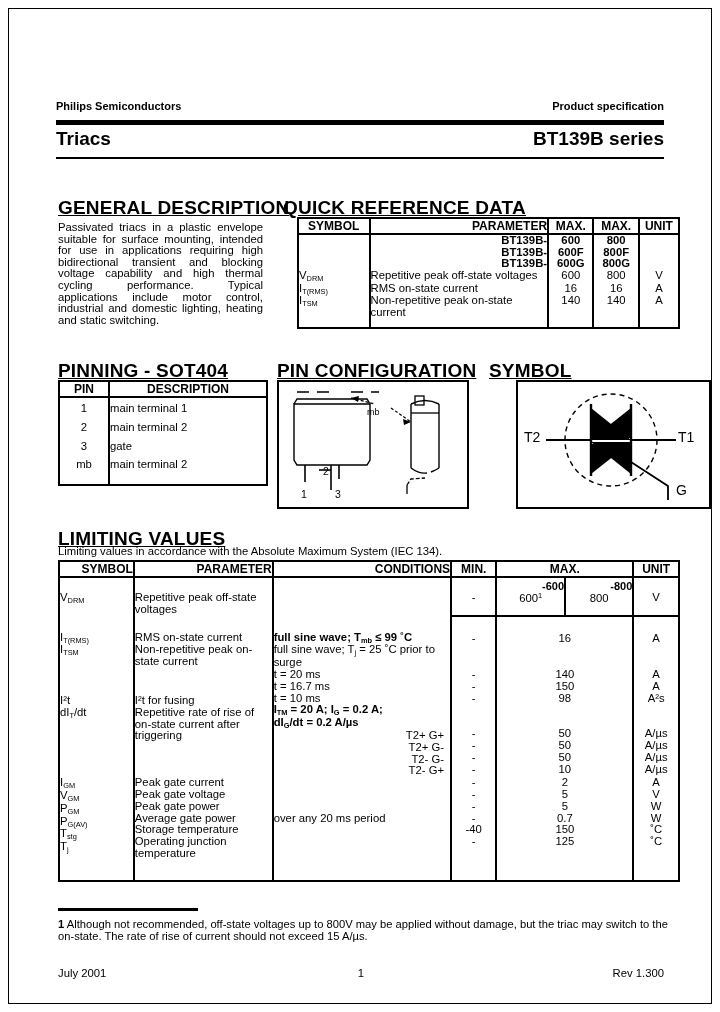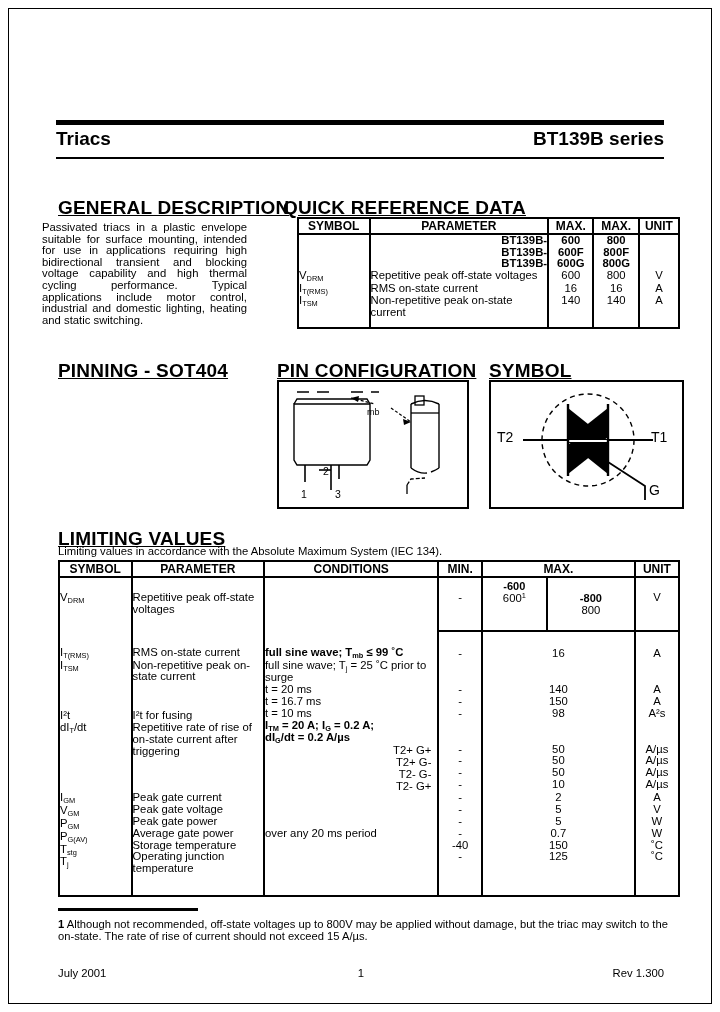--- a/index.html
+++ b/index.html
@@ -19,33 +19,33 @@
   .title-row{position:absolute;left:56px;right:56px;top:128px;height:24px;}
   .title-left{float:left;font-size:19px;font-weight:bold;}
   .title-right{float:right;font-size:19px;font-weight:bold;}
   .title-rule{position:absolute;left:56px;right:56px;top:157px;height:2px;background:#000;}
 
   
   .sect{position:absolute;font-size:19px;font-weight:bold;letter-spacing:.2px;text-decoration:underline;}
 
   
   .gd-body{
-    position:absolute;left:42px;top:222px;width:205px;
+    position:absolute;left:58px;top:222px;width:205px;
     font-size:11.3px;line-height:11.6px;text-align:justify;
   }
 
   
   table{border-collapse:collapse;}
   .tbl{position:absolute;border:2px solid #000;}
   .tbl td,.tbl th{border:0;padding:0;vertical-align:top;}
   .bl{border-left:2px solid #000 !important;}
   .bb{border-bottom:2px solid #000 !important;}
   .bt{border-top:2px solid #000 !important;}
   .hd{font-size:12px;font-weight:bold;text-align:center;padding:3px 0 3px 0;}
-  .hdl{font-size:12px;font-weight:bold;text-align:center;padding:3px 0 3px 6px;}
+  .hdl{font-size:12px;font-weight:bold;text-align:right;padding:3px 0 3px 6px;}
   .cell{font-size:11.3px;line-height:11.8px;padding:1px 4px;}
   .ctr{text-align:center;}
   sub{font-size:7.4px;vertical-align:baseline;position:relative;top:2px;}
   sup{font-size:7.4px;vertical-align:baseline;position:relative;top:-4px;}
 
   
   #qref{left:297px;top:217px;width:383px;}
   #qref .pcol{width:196px;}
   #qref .mcol{width:46px;}
   #qref .ucol{width:40px;}
@@ -53,50 +53,55 @@
   .qr-type{font-weight:bold;font-size:11.3px;text-align:right;padding-right:6px;line-height:11.6px;margin-left:44px;}
   .qr-typev{font-weight:bold;font-size:11.3px;text-align:center;line-height:11.6px;}
 
   
   #pinning{left:58px;top:380px;width:210px;}
   #pinning .pincol{width:48px;}
 
   
   .box{position:absolute;border:2px solid #000;background:#fff;}
   #pinconf{left:277px;top:380px;width:188px;height:125px;}
-  #symbolbox{left:489px;top:380px;width:191px;height:125px;text-align:right;}
+  #symbolbox{left:516px;top:380px;width:191px;height:125px;}
 
   
   #lvtbl{left:58px;top:560px;width:622px;}
   #lvtbl .c-sym{width:76px;}
   #lvtbl .c-par{width:146px;}
   #lvtbl .c-con{width:182px;}
   #lvtbl .c-min{width:46px;text-align:center;}
   #lvtbl .c-max{width:72px;}
   #lvtbl .c-unit{width:46px;}
-  .lvsub{font-size:11px;font-weight:bold;text-align:center;}
+  .lvsub{font-size:11px;font-weight:bold;text-align:right;}
   .nowrapc{white-space:nowrap;font-weight:bold;}
   .rt{text-align:right;padding-right:6px;}
 
   
   .fn-rule{position:absolute;left:58px;top:908px;width:140px;height:3px;background:#000;}
   .fn{position:absolute;left:58px;top:918px;width:622px;font-size:11.2px;line-height:12.4px;}
   .fn b{font-weight:bold;}
   .ftr{position:absolute;left:58px;right:56px;top:967px;font-size:11.3px;}
   .ftr .l{float:left;}
   .ftr .c{position:absolute;left:0;right:0;text-align:center;}
   .ftr .r{float:right;}
   .clr{clear:both;}
 </style>
 </head>
 <body>
 
 <div class="page">
   <div class="frame"></div>
 
+  <div class="hdr-row">
+    <span class="hdr-left">Philips Semiconductors</span>
+    <span class="hdr-right">Product specification</span>
+    <div class="clr"></div>
+  </div>
   <div class="hdr-bar"></div>
   <div class="title-row">
     <span class="title-left">Triacs</span>
     <span class="title-right">BT139B series</span>
     <div class="clr"></div>
   </div>
   <div class="title-rule"></div>
 
   <div class="sect" style="left:58px;top:197px;">GENERAL DESCRIPTION</div>
   <div class="gd-body">Passivated triacs in a plastic envelope suitable for surface mounting, intended for use in applications requiring high bidirectional transient and blocking voltage capability and high thermal cycling performance. Typical applications include motor control, industrial and domestic lighting, heating and static switching.</div>
@@ -158,20 +163,44 @@
       <td class="cell bl" style="padding-bottom:8px;">Non-repetitive peak on-state current</td>
       <td class="cell bl ctr" style="padding-bottom:8px;">140</td>
       <td class="cell bl ctr" style="padding-bottom:8px;">140</td>
       <td class="cell bl ctr" style="padding-bottom:8px;">A</td>
     </tr>
   </tbody>
     </table>
 
   <div class="sect" style="left:58px;top:360px;">PINNING - SOT404</div>
 
+  <table class="tbl" id="pinning">
+    <tbody>
+        <tr>
+      <td class="hd bb pincol">PIN</td>
+      <td class="hd bb bl">DESCRIPTION</td>
+    </tr>
+    <tr>
+      <td class="cell ctr" style="padding-top:5px;">1</td>
+      <td class="cell bl" style="padding-top:5px;">main terminal 1</td>
+    </tr>
+    <tr>
+      <td class="cell ctr" style="padding-top:7px;">2</td>
+      <td class="cell bl" style="padding-top:7px;">main terminal 2</td>
+    </tr>
+    <tr>
+      <td class="cell ctr" style="padding-top:7px;">3</td>
+      <td class="cell bl" style="padding-top:7px;">gate</td>
+    </tr>
+    <tr>
+      <td class="cell ctr" style="padding-top:7px;padding-bottom:13px;">mb</td>
+      <td class="cell bl" style="padding-top:7px;padding-bottom:13px;">main terminal 2</td>
+    </tr>
+  </tbody>
+    </table>
 
   <div class="sect" style="left:277px;top:360px;">PIN CONFIGURATION</div>
 
   <div class="box" id="pinconf">
     <svg width="184" height="121" viewBox="0 0 184 121">
 
       <path d="M18 10 H30 M38 10 H50 M72 10 H84 M92 10 H100" stroke="#000" stroke-width="1.4" fill="none"></path>
 
       <path d="M15 22 L15 78 L18 83 L88 83 L91 78 L91 22 Z" stroke="#000" stroke-width="1.4" fill="none"></path>
       <path d="M15 22 L18 17 L88 17 L91 22" stroke="#000" stroke-width="1.4" fill="none"></path>
@@ -248,21 +277,21 @@
       <td class="cell" style="padding-top:14px;">
         <span>V</span><sub>DRM</sub>
       </td>
       <td class="cell bl" style="padding-top:14px;">Repetitive peak off-state voltages</td>
       <td class="cell bl"></td>
       <td class="cell bl ctr" style="padding-top:14px;">-</td>
       <td class="bl c-max" style="padding:0;">
         <div class="lvsub" style="padding-top:2px;">-600</div>
         <div class="cell ctr"><span>600</span><sup>1</sup></div>
       </td>
-      <td class="bl c-max" style="padding:12px;">
+      <td class="bl c-max" style="padding:0;">
         <div class="lvsub" style="padding-top:2px;">-800</div>
         <div class="cell ctr">800</div>
       </td>
       <td class="cell bl ctr" style="padding-top:14px;">V</td>
     </tr>
 
     <tr>
       <td class="cell" style="padding-top:16px;">
         <span>I</span><sub>T(RMS)</sub>
       </td>

